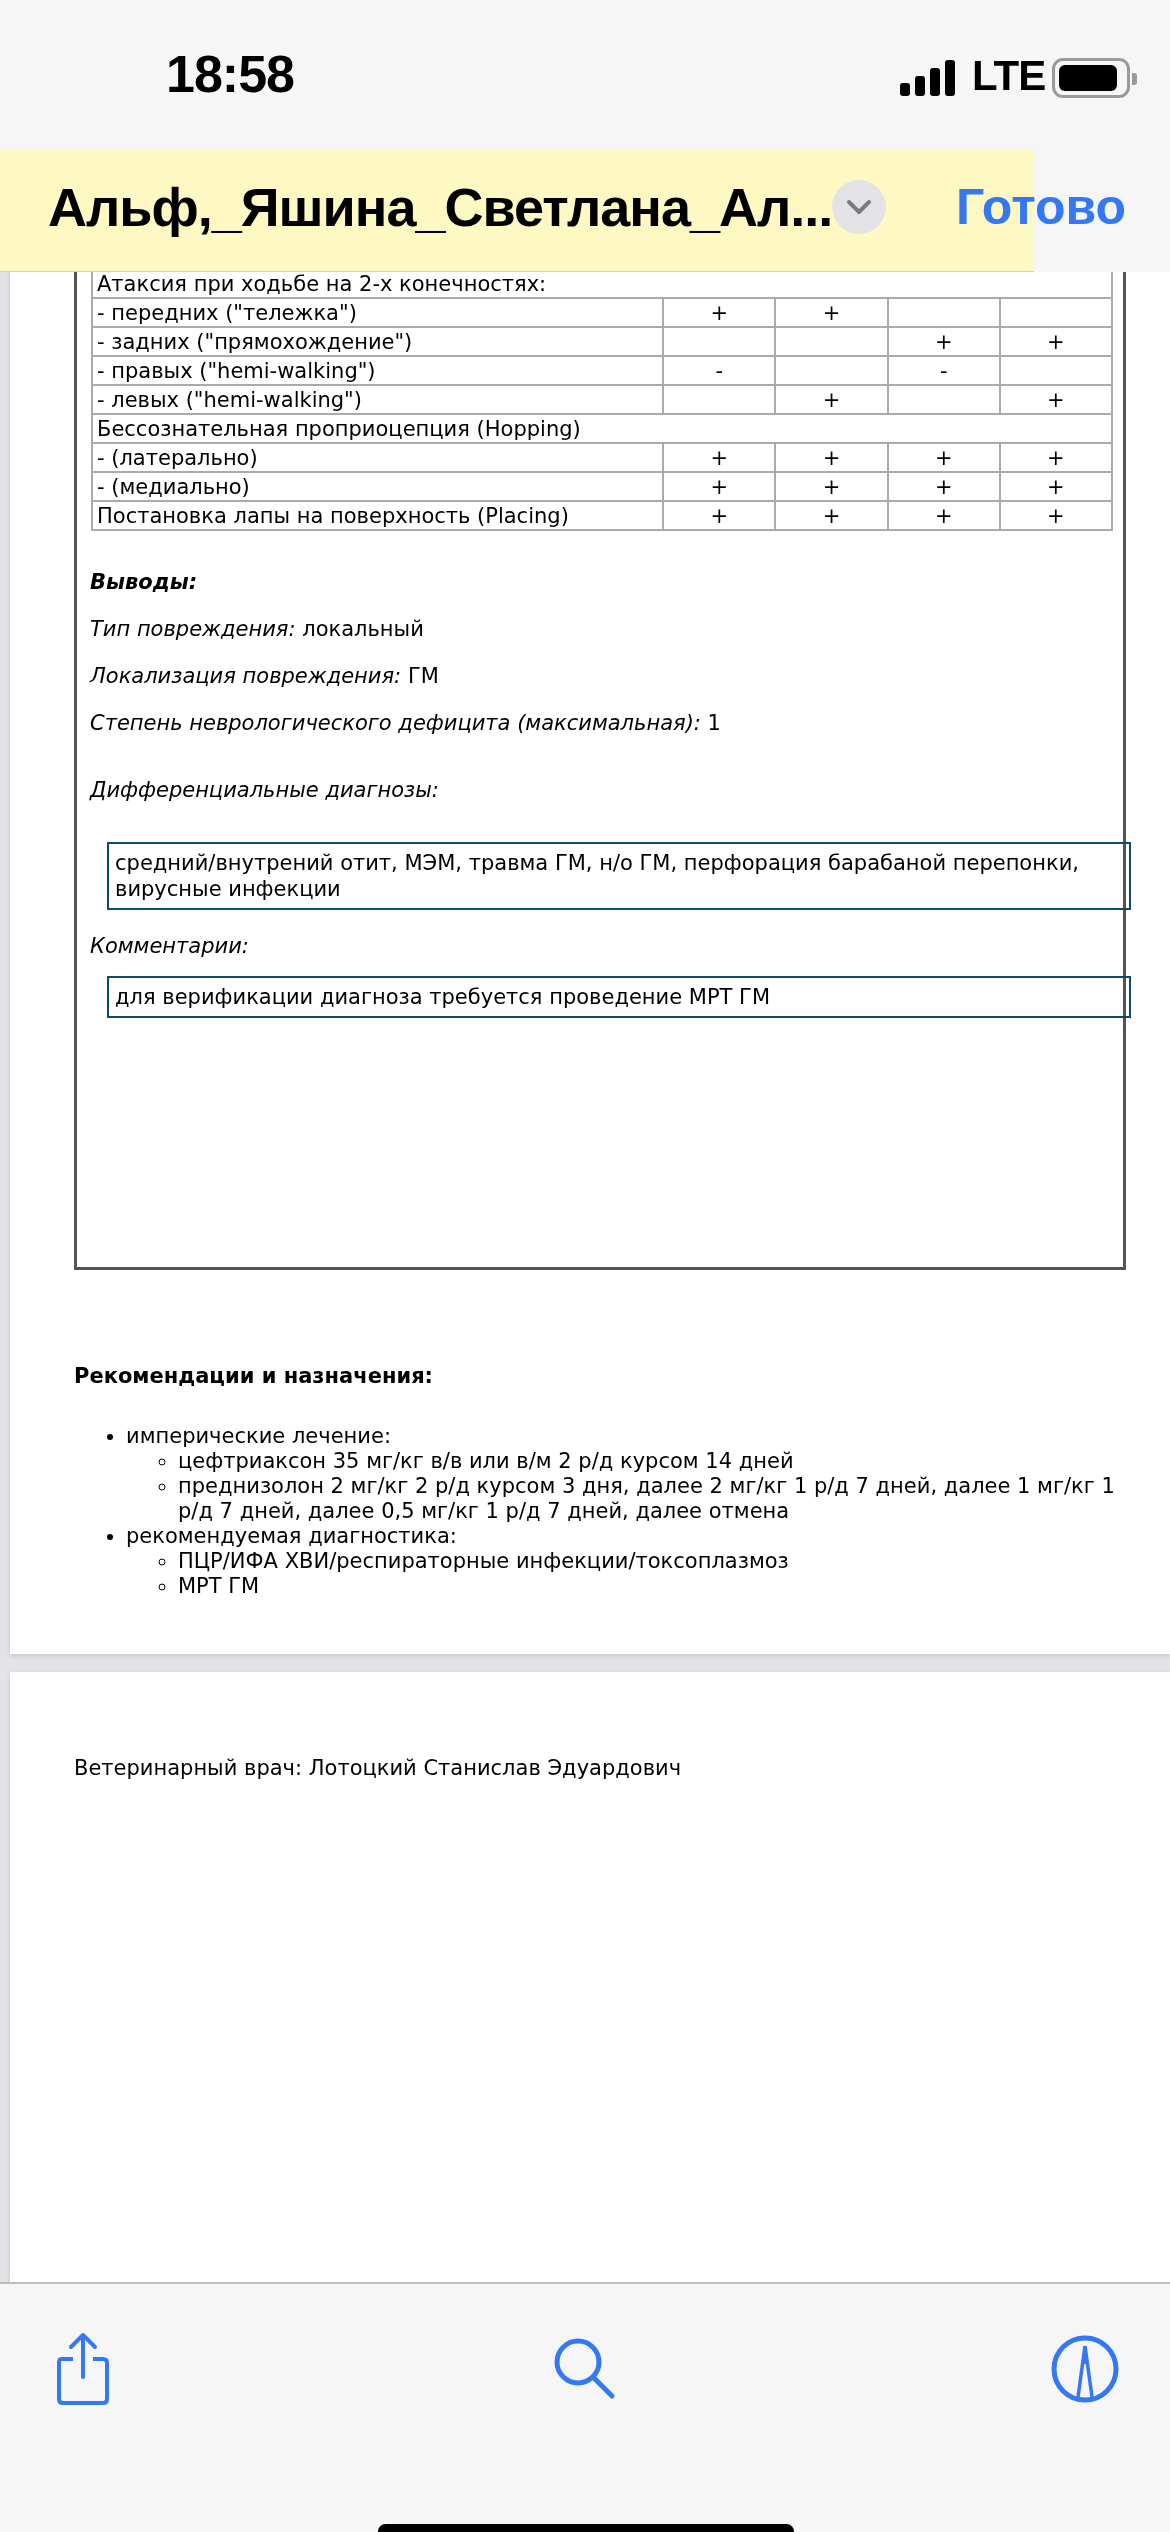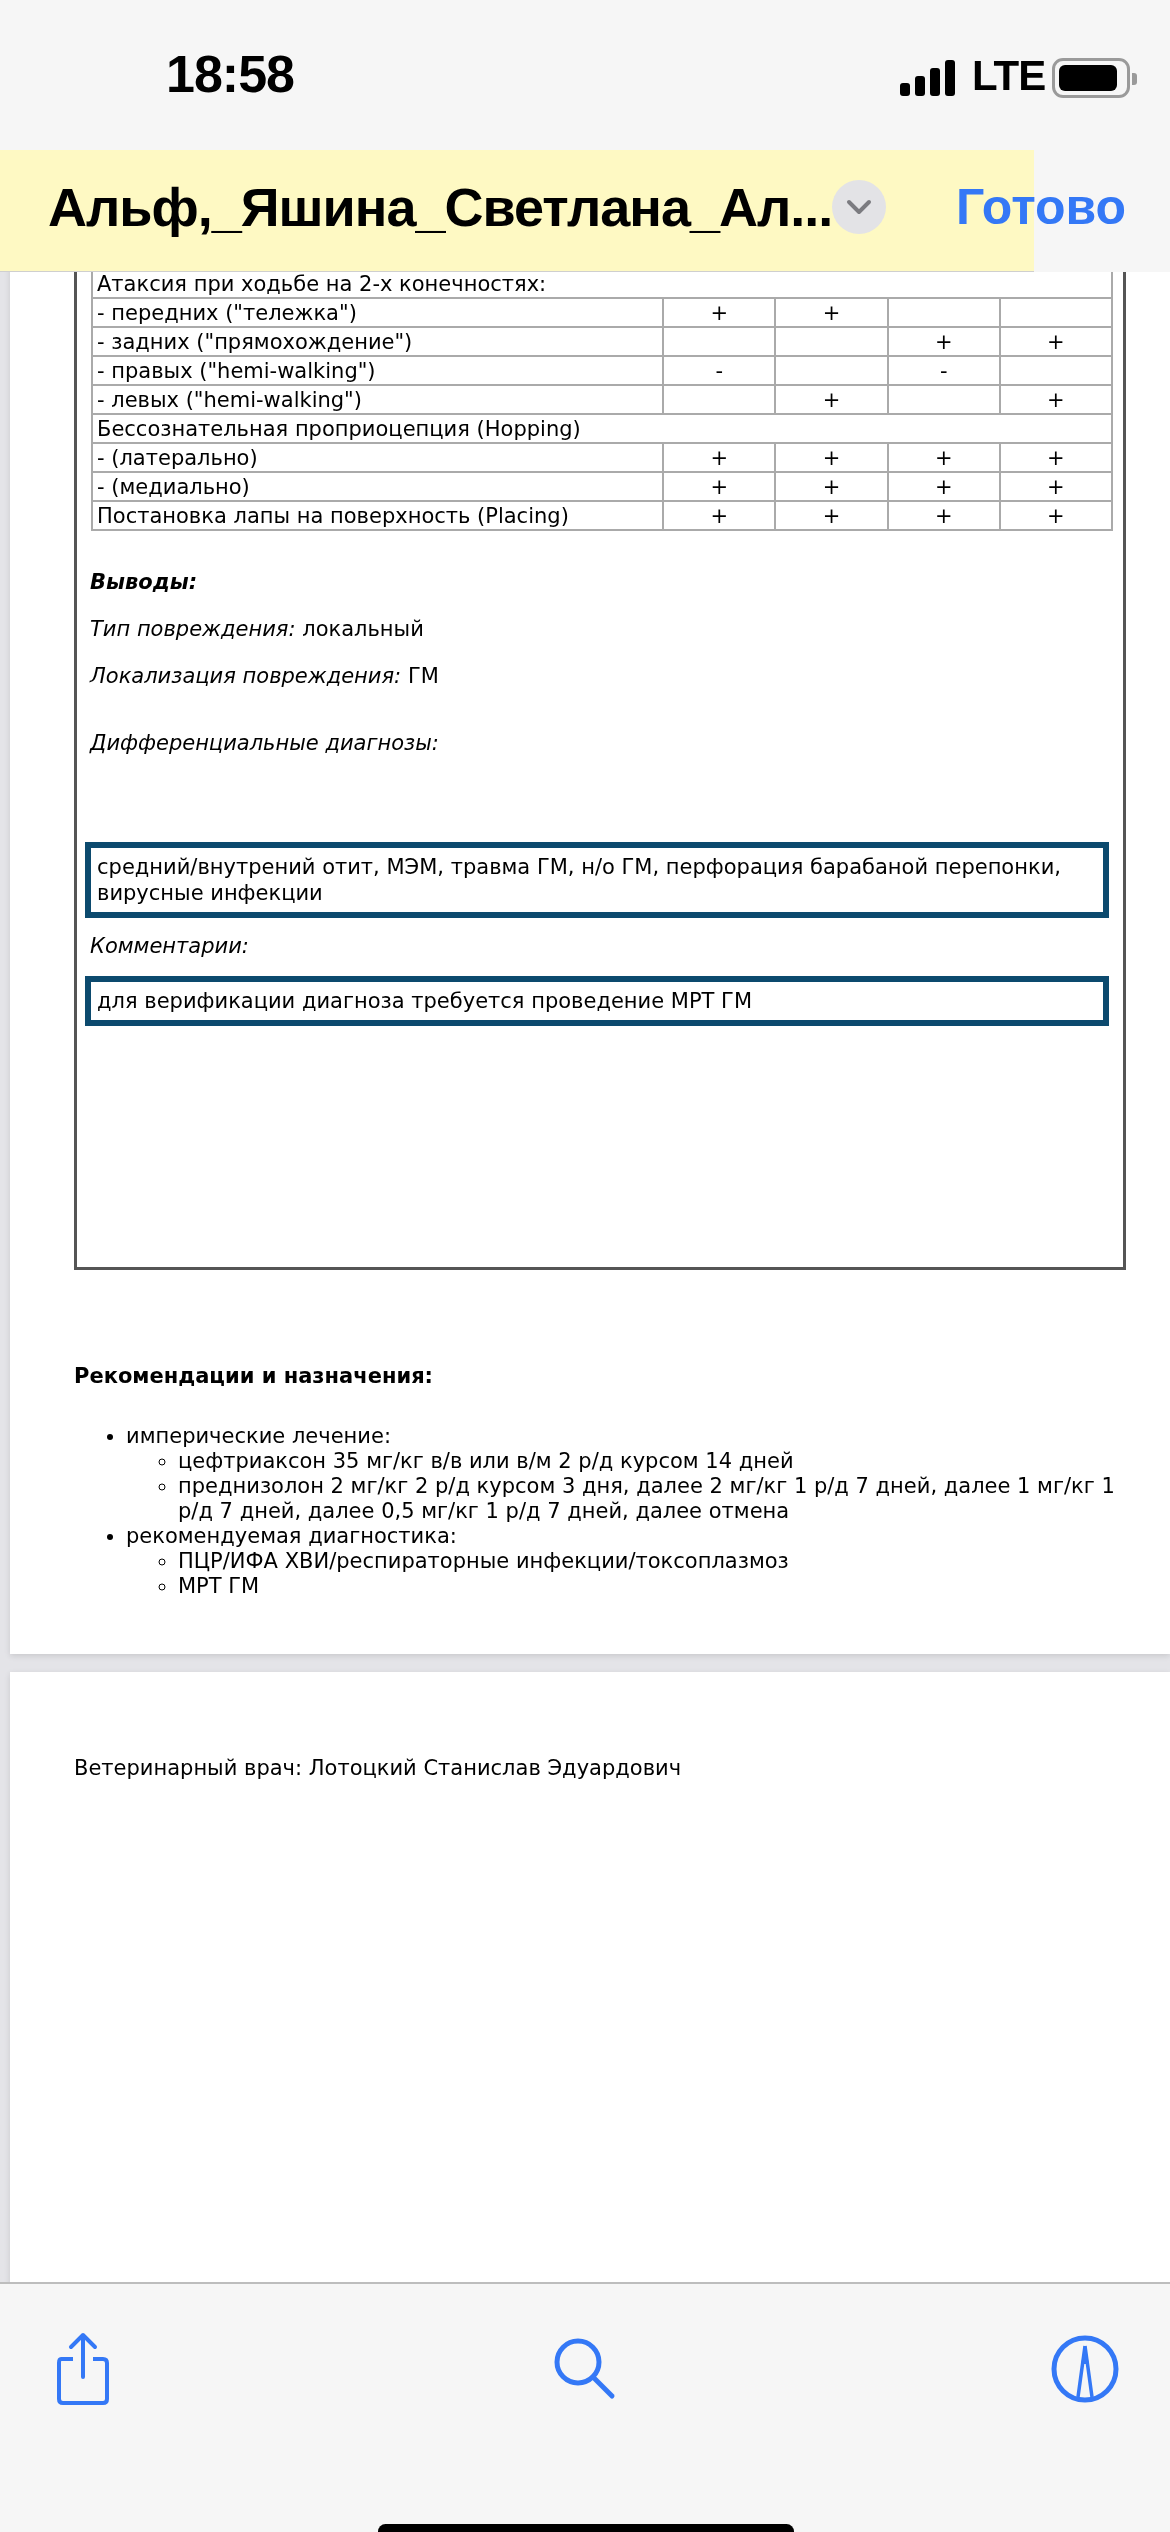--- a/index.html
+++ b/index.html
@@ -31,21 +31,21 @@
   .frame { position: absolute; left: 64px; top: 0; width: 1052px; height: 1118px; border: 3px solid #555; border-top: none; }
 
   table.exam { position: absolute; left: 14px; top: 116px; width: 1022px; border-collapse: collapse; font-size: 21px; }
   table.exam td { border: 2px solid #aaa; height: 29px; padding: 0 4px; }
   table.exam td.c { text-align: center; width: 11%; }
   table.exam td.lbl { width: 488px; white-space: nowrap; }
 
   .conclusions { position: absolute; left: 13px; top: 418px; font-size: 21px; }
   .conclusions p { margin-bottom: 26px; height: 21px; }
   .conclusions i { font-style: italic; }
-  .box { position: absolute; left: 8px; width: 1024px; border: 6px solid #0c4a6e; padding: 6px 6px; font-size: 21px; line-height: 26px; }
+  .box { position: absolute; left: 30px; width: 1024px; border: 2px solid #0c4a6e; padding: 6px 6px; font-size: 21px; line-height: 26px; }
 
   .recs { position: absolute; left: 64px; top: 1192px; font-size: 21px; }
   .recs h3 { font-size: 21px; font-weight: bold; margin-bottom: 36px; margin-top: 20px; }
   .recs ul { list-style: disc; padding-left: 52px; line-height: 25px; }
   .recs ul ul { list-style: circle; padding-left: 52px; width: 1010px; }
 
   .signature { position: absolute; left: 64px; top: 84px; font-size: 21px; }
 
   
   .toolbar { position: absolute; left: 0; top: 2282px; width: 1170px; height: 250px; background: #f6f6f6; border-top: 2px solid #bdbdbd; }
@@ -140,20 +140,21 @@
               <td class="c">+</td>
               <td class="c">+</td>
             </tr>
           </tbody>
       </table>
 
       <div class="conclusions">
         <p><b><i>Выводы:</i></b></p>
         <p><i>Тип повреждения:</i><span> локальный</span></p>
         <p><i>Локализация повреждения:</i><span> ГМ</span></p>
+        <p><i>Степень неврологического дефицита (максимальная):</i><span> 1</span></p>
         <p style="margin-top:46px"><i>Дифференциальные диагнозы:</i></p>
       </div>
       <div class="box" style="top:690px">средний/внутрений отит, МЭМ, травма ГМ, н/о ГМ, перфорация барабаной перепонки, вирусные инфекции</div>
       <div style="position:absolute;left:13px;top:782px;font-size:21px;font-style:italic">Комментарии:</div>
       <div class="box" style="top:824px">для верификации диагноза требуется проведение МРТ ГМ</div>
     </div>
 
     <div class="recs">
       <h3>Рекомендации и назначения:</h3>
       <ul>

